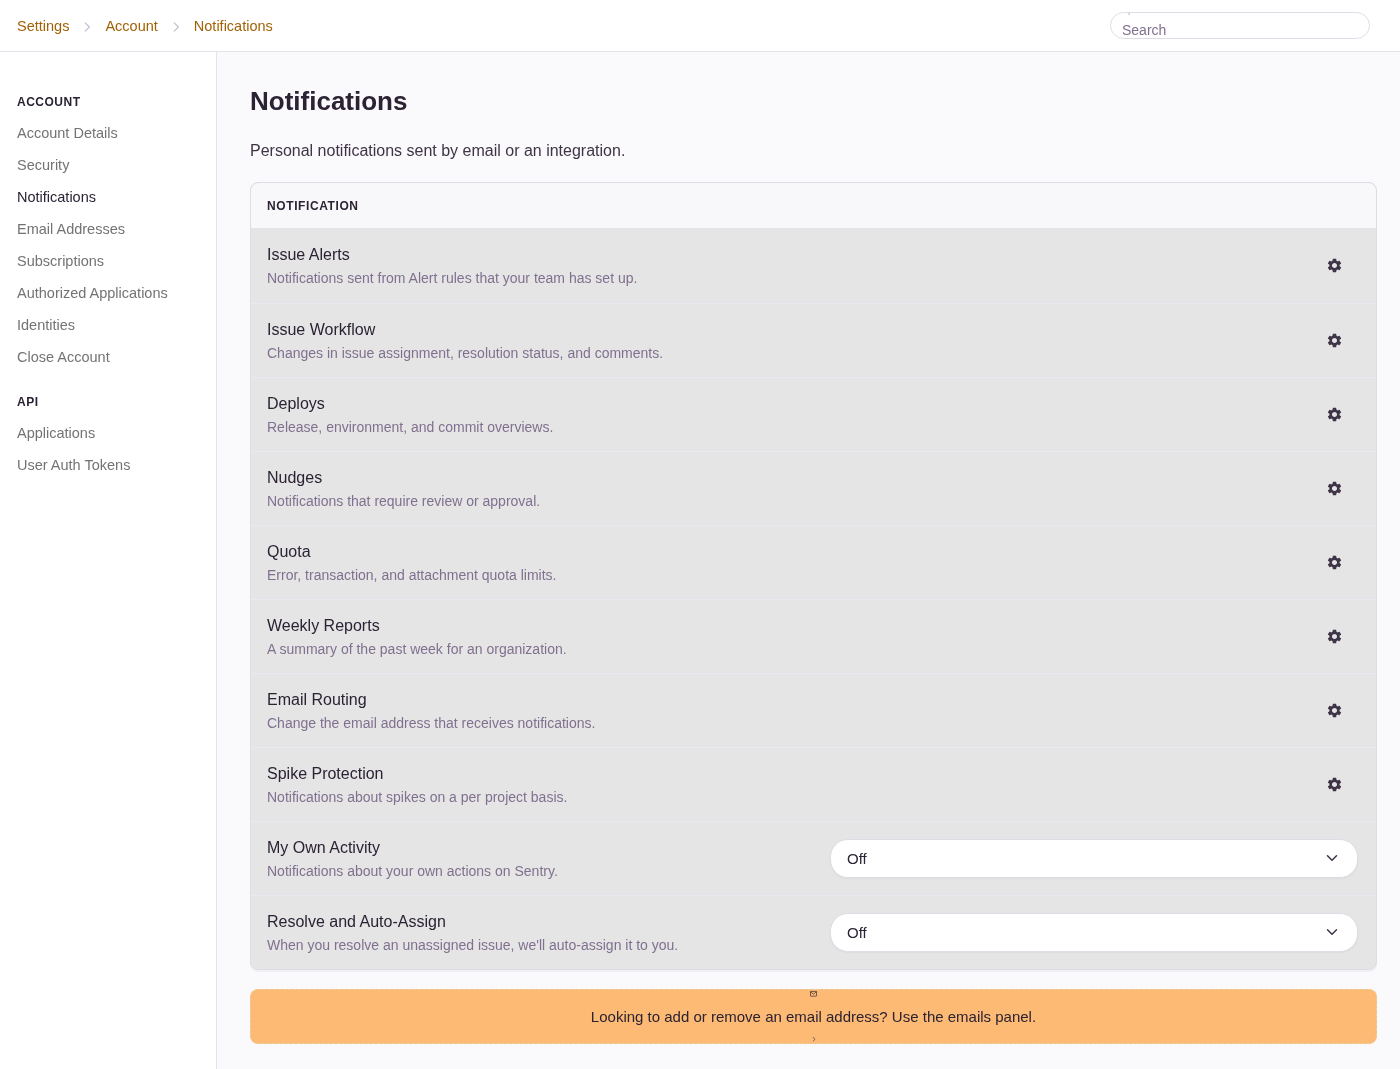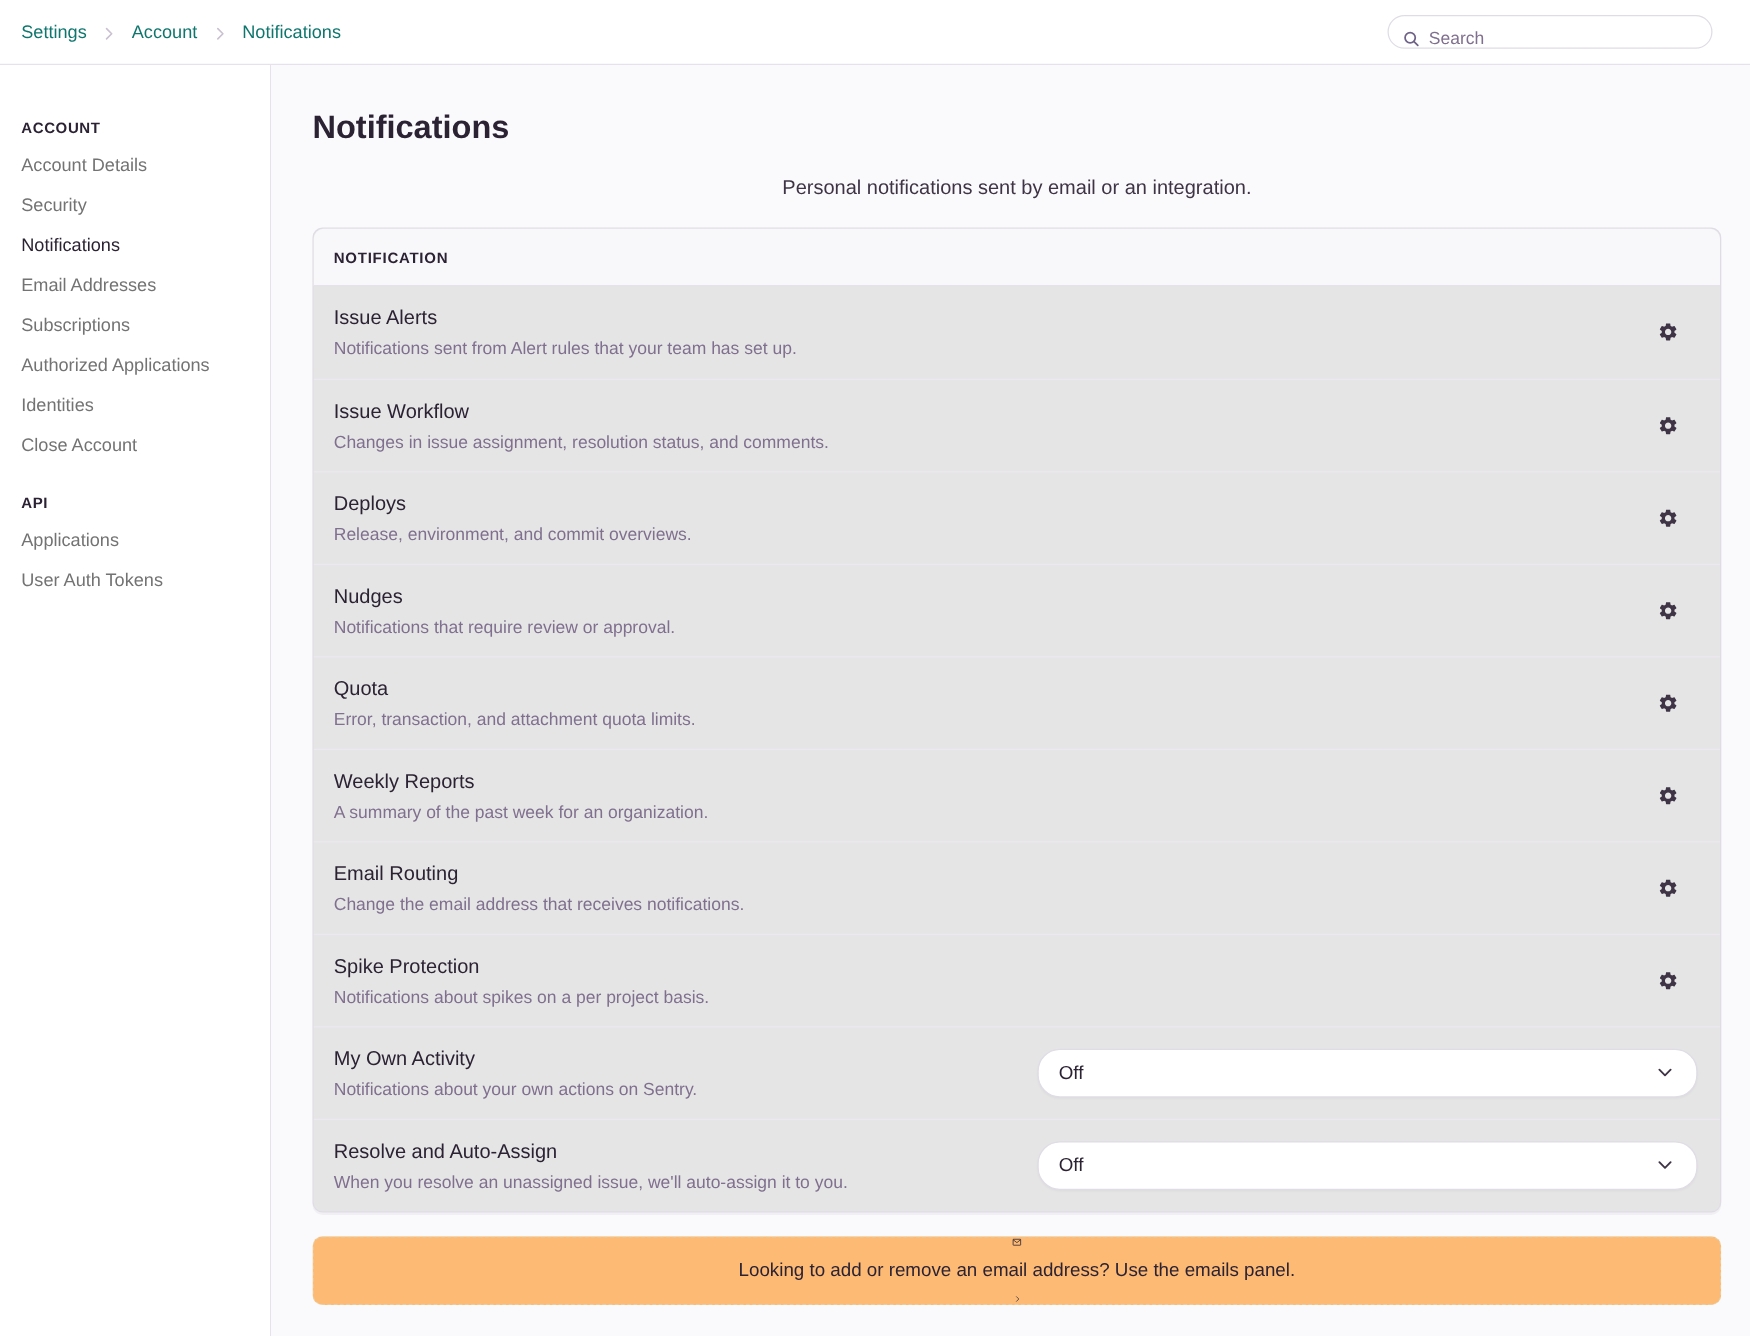--- a/index.html
+++ b/index.html
@@ -7,26 +7,26 @@
   body {
     width: 1400px; height: 1069px; overflow: hidden;
     font-family: "Liberation Sans", "DejaVu Sans", sans-serif;
     background: #ffffff; color: #2b2233;
   }
   .topbar {
     height: 52px; background: #fff; border-bottom: 1px solid #e7e1ec;
     display: flex; align-items: center; justify-content: space-between;
     padding: 0 30px 0 17px;
   }
-  .breadcrumb { display: flex; align-items: flex-end; gap: 11px; font-size: 14.5px; color: #0f766e; }
+  .breadcrumb { display: flex; align-items: flex-end; gap: 11px; font-size: 14.5px; color: #a16207; }
   .crumb { cursor: pointer; }
   .crumb-sep { display: flex; align-items: center; }
   .search {
     width: 260px; height: 27px; border: 1px solid #e0dce5; border-radius: 14px;
-    display: flex; align-items: flex-end; gap: 7px; padding: 0 11px; background: #fff;
+    display: flex; align-items: flex-start; gap: 7px; padding: 0 11px; background: #fff; flex-direction: column;
   }
   .search input {
     border: none; outline: none; background: transparent; flex: 1;
     font-family: inherit; font-size: 14px; color: #2b2233; padding: 0;
   }
   .search input::placeholder { color: #80708f; }
   .body-wrap { display: flex; height: 1017px; }
   .sidebar {
     width: 217px; flex: 0 0 217px; background: #fff; border-right: 1px solid #e7e1ec;
     padding: 43px 10px 0 17px;
@@ -37,21 +37,21 @@
     margin-bottom: 14px;
   }
   .side-item {
     font-size: 14.5px; color: #737373; line-height: 20px; margin-bottom: 12px; cursor: pointer;
   }
   .side-item.active { color: #2b2233; }
   .content {
     flex: 1; background: #faf9fb; padding: 32px 23px 0 33px; overflow: hidden;
   }
   .page-title { margin: 0; font-size: 26px; line-height: 34px; font-weight: 700; color: #2b2233; }
-  .page-subtitle { margin: 22px 0 0; font-size: 16px; line-height: 22px; color: #3e3446; text-align: center; }
+  .page-subtitle { margin: 22px 0 0; font-size: 16px; line-height: 22px; color: #3e3446; }
   .panel {
     margin-top: 20px; background: #e5e5e5; border: 1px solid #e0dce5; border-radius: 8px;
     box-shadow: 0 2px 0 rgba(37,11,54,0.04);
   }
   .panel-header {
     background: #f8f7fa; border-bottom: 1px solid #e7e1ec; border-radius: 8px 8px 0 0;
     padding: 16px 16px 15px; font-size: 12px; font-weight: 700; letter-spacing: 0.6px; color: #2b2233;
   }
   .rows .row { display: flex; align-items: center; padding: 15px 16px; min-height: 73.5px; }
   .rows .row + .row { border-top: 1px solid #ece7f0; }

